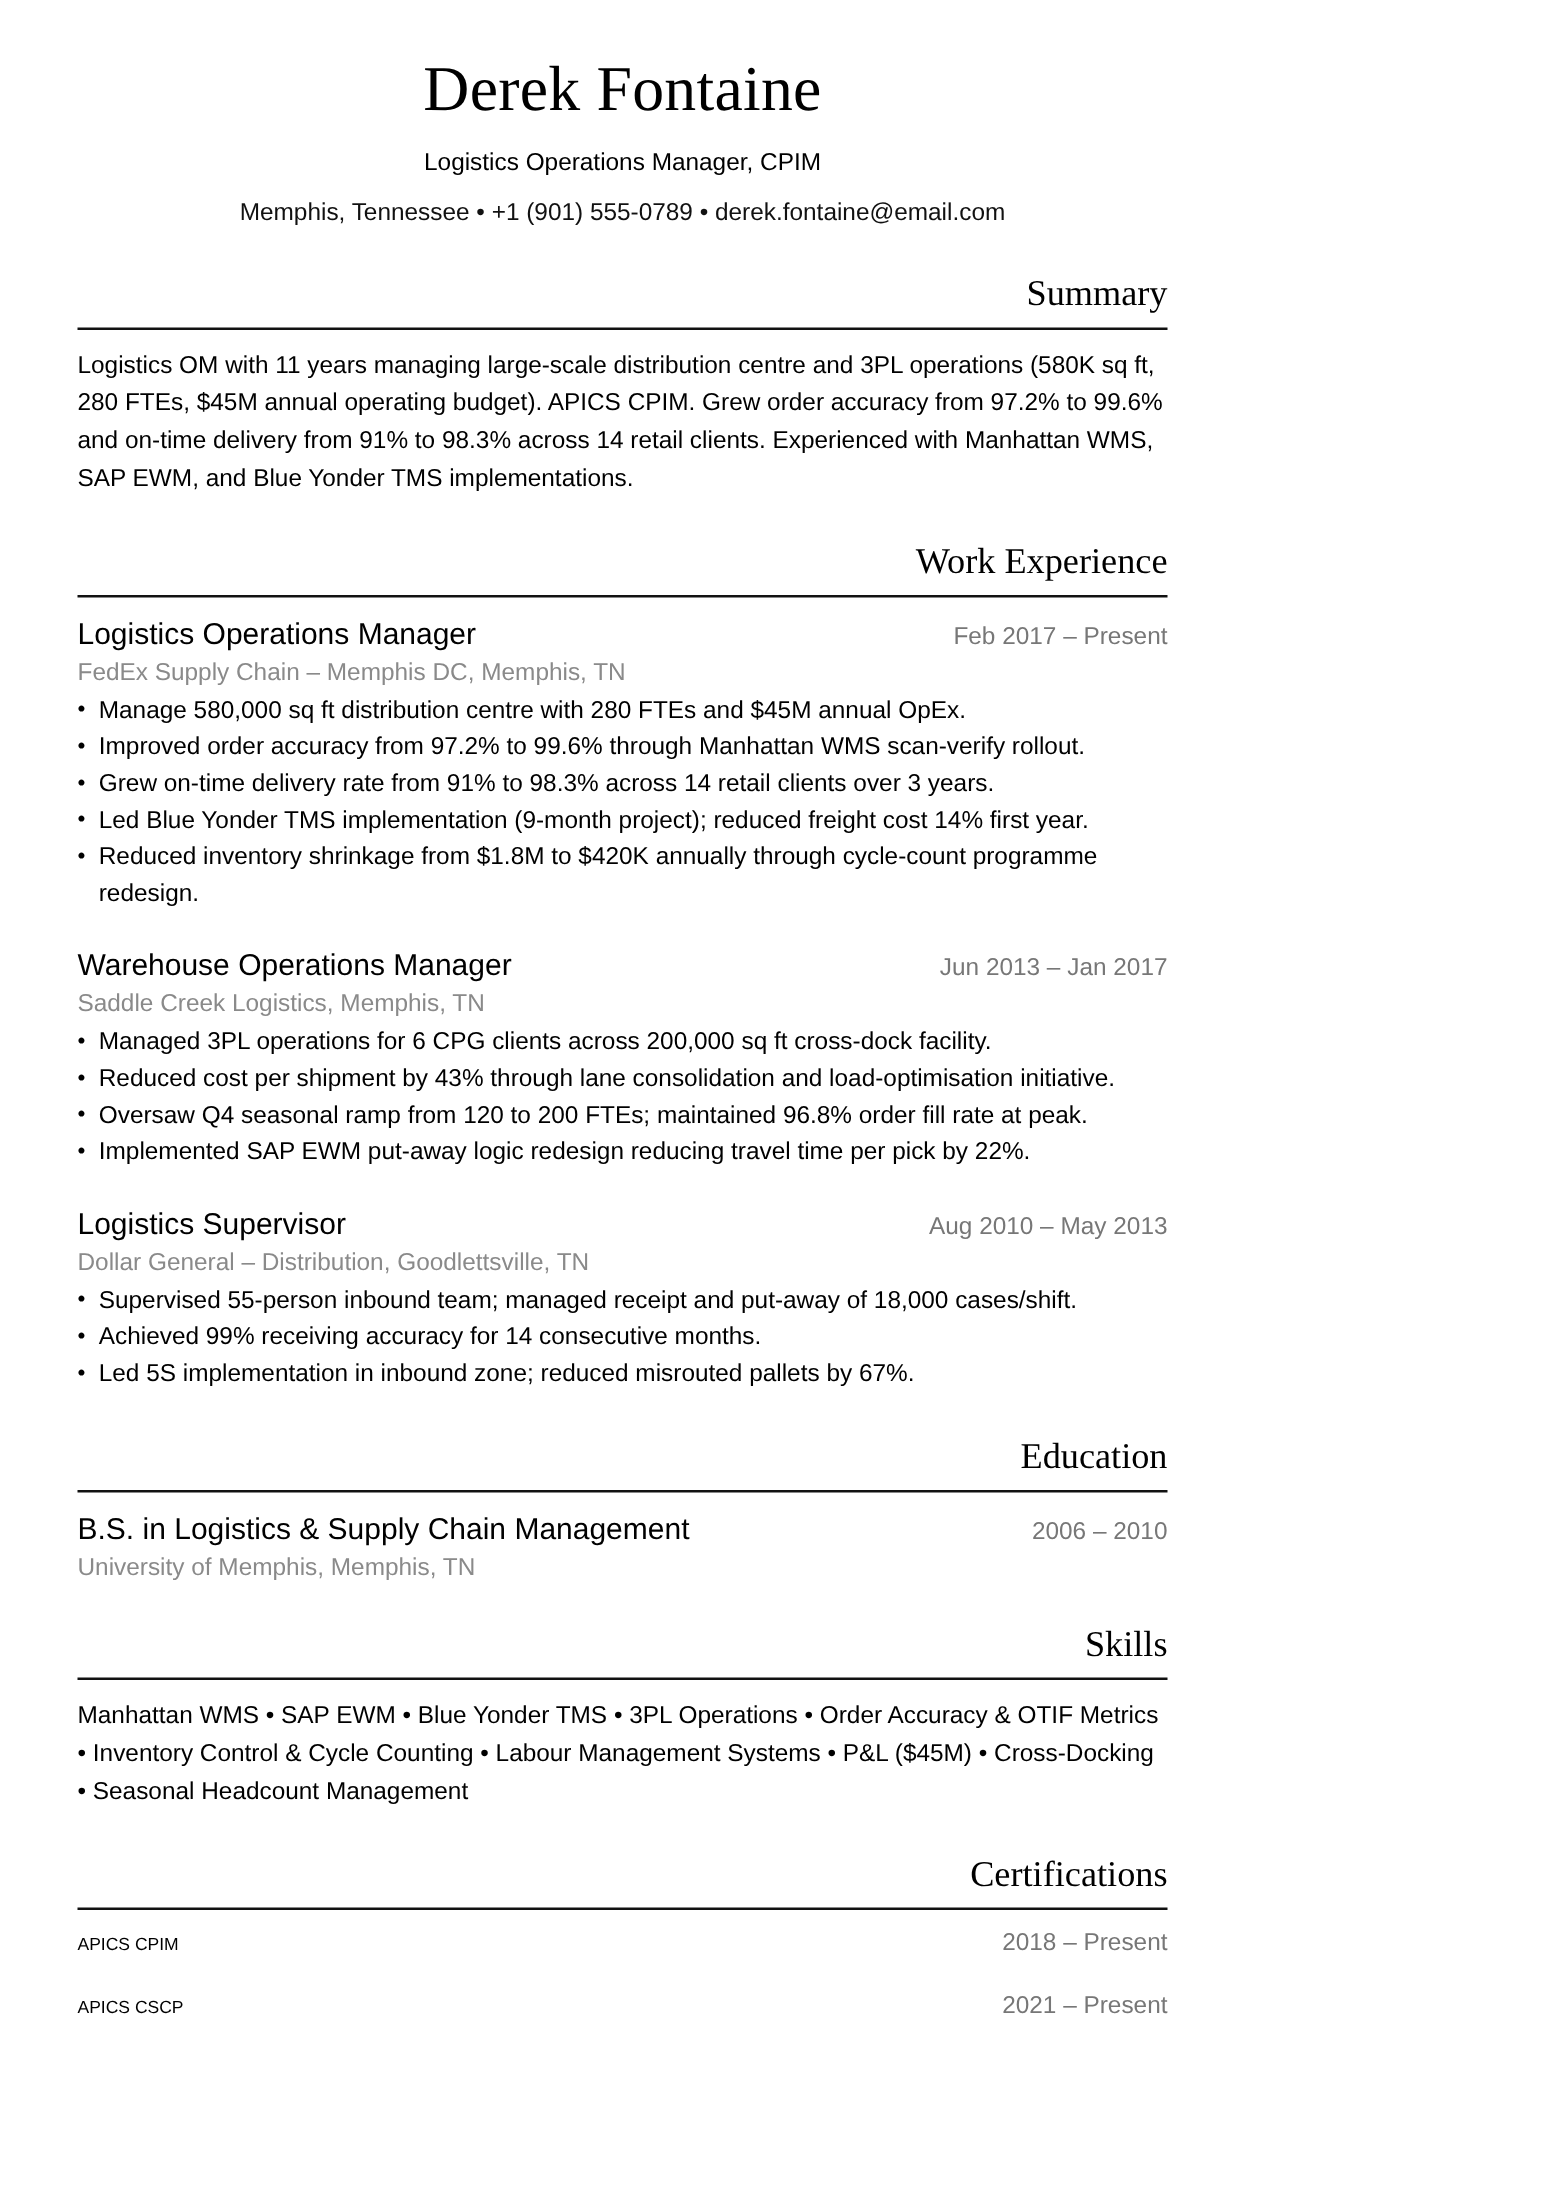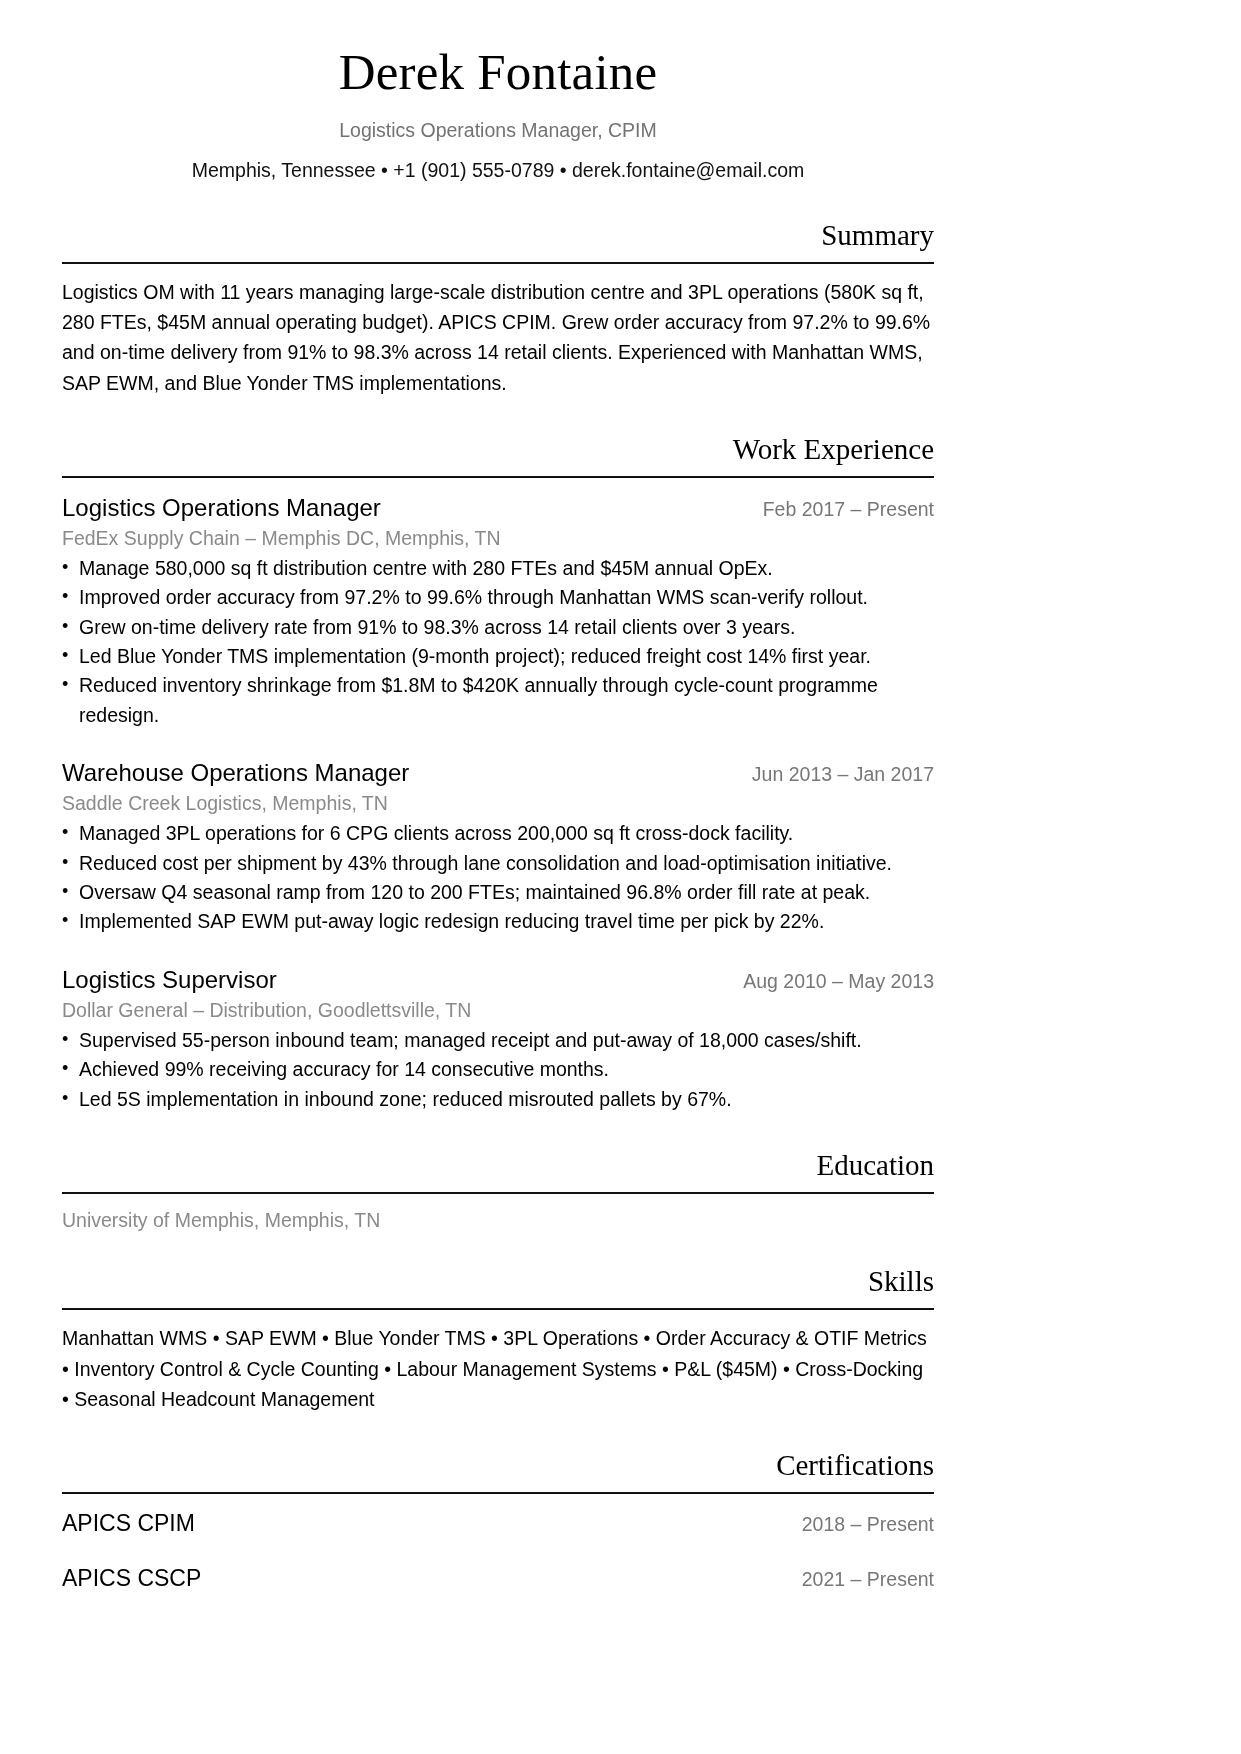--- a/index.html
+++ b/index.html
@@ -32,21 +32,21 @@
     font-size: 51px;
     font-weight: 400;
     line-height: 1.12;
     letter-spacing: 0.2px;
     color: #000;
     margin: 0 0 16px 0;
   }
   .headline {
     font-size: 19.5px;
     line-height: 1.35;
-    color: #737373;
+    color: #000000;
     margin: 16px 0 14px 0;
   }
   .contact {
     font-size: 19.5px;
     line-height: 1.35;
     color: #111;
     margin: 0;
   }
 
   
@@ -139,21 +139,21 @@
   
   .cert-row {
     display: flex;
     justify-content: space-between;
     align-items: baseline;
     gap: 24px;
     margin-bottom: 22px;
   }
   .cert-row:last-child { margin-bottom: 0; }
   .cert-name {
-    font-size: 23px;
+    font-size: 14px;
     line-height: 1.42;
     color: #000;
   }
   .cert-dates {
     font-size: 19.5px;
     line-height: 1.42;
     color: #777777;
     white-space: nowrap;
     flex: none;
   }
@@ -219,20 +219,24 @@
         <li>Achieved 99% receiving accuracy for 14 consecutive months.</li>
         <li>Led 5S implementation in inbound zone; reduced misrouted pallets by 67%.</li>
       </ul>
     </div>
   </div>
 
   <div class="section">
     <h2 class="section-title">Education</h2>
     <hr class="rule">
     <div class="entry">
+      <div class="entry-head">
+        <div class="entry-title">B.S. in Logistics &amp; Supply Chain Management</div>
+        <div class="entry-dates">2006 – 2010</div>
+      </div>
       <div class="entry-sub">University of Memphis, Memphis, TN</div>
     </div>
   </div>
 
   <div class="section tight">
     <h2 class="section-title">Skills</h2>
     <hr class="rule">
     <p class="skills-text">Manhattan WMS  •  SAP EWM  •  Blue Yonder TMS  •  3PL Operations  •  Order Accuracy &amp; OTIF Metrics  •  Inventory Control &amp; Cycle Counting  •  Labour Management Systems  •  P&amp;L ($45M)  •  Cross-Docking  •  Seasonal Headcount Management</p>
   </div>
 

